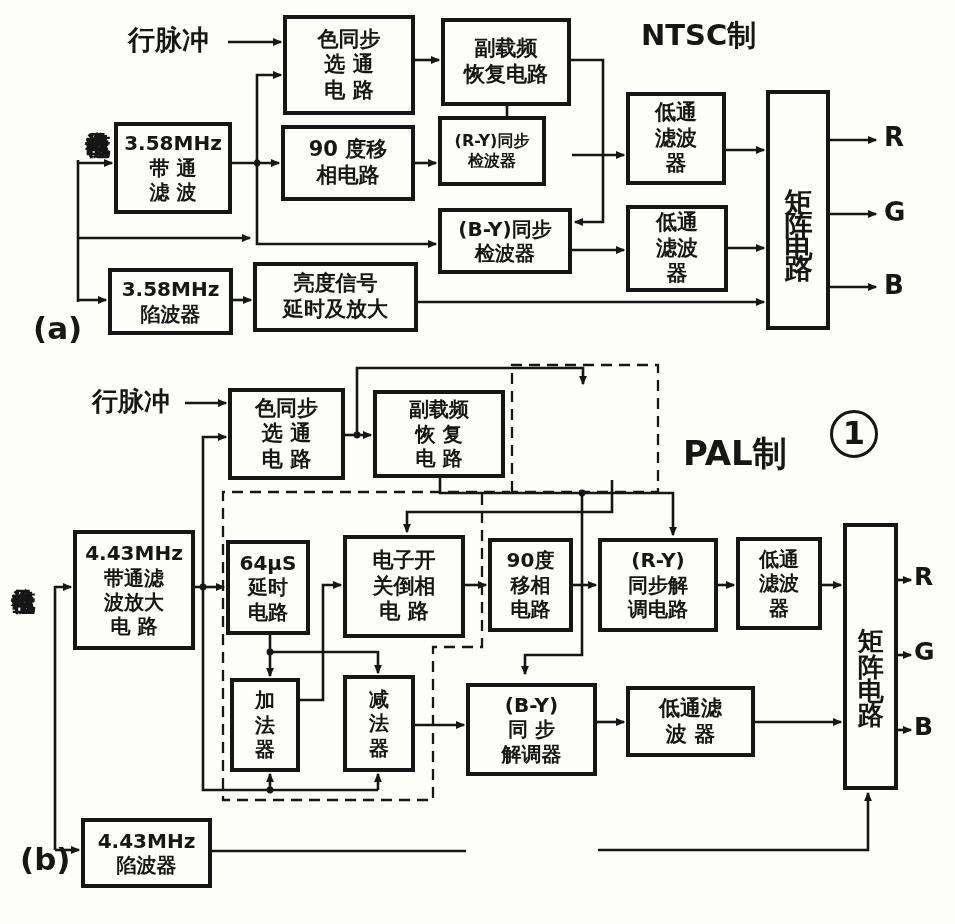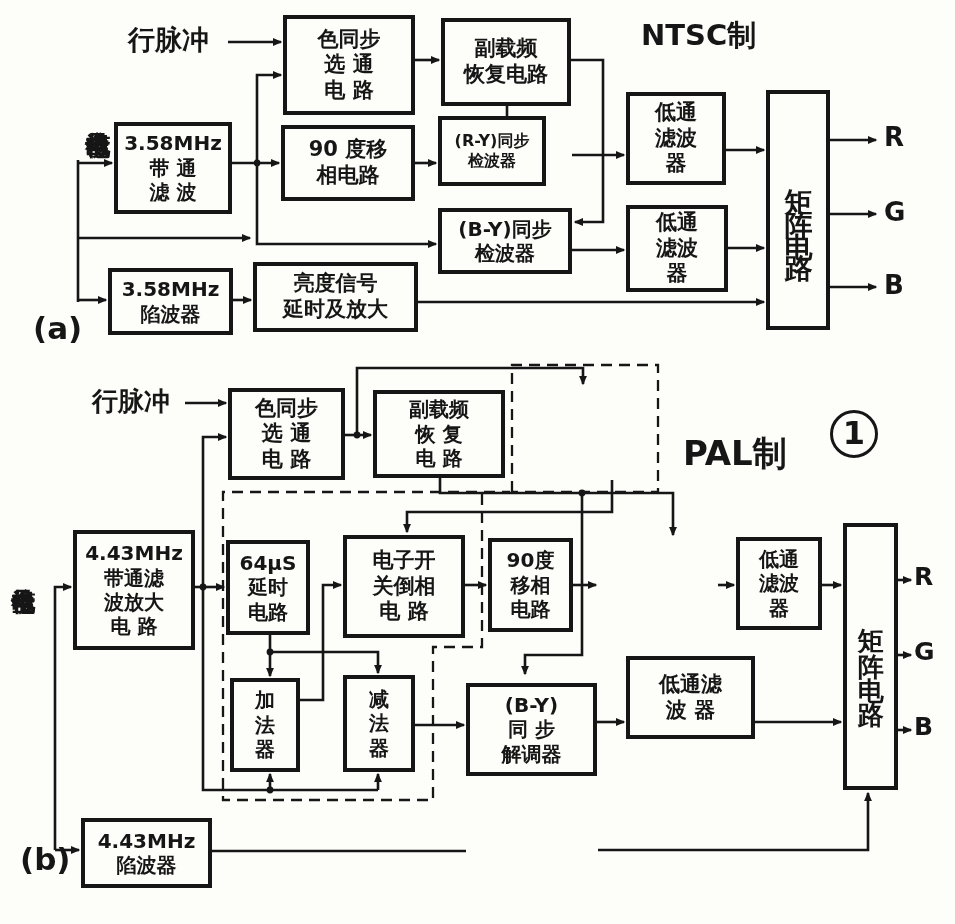--- a/index.html
+++ b/index.html
@@ -104,26 +104,27 @@
     <div class="lbl" style="left: 33px; top: 312px; font-size: 31px;"><span>(a)</span></div>
     <div class="lbl" style="left: 884px; top: 124px; font-size: 26px;"><span>R</span></div>
     <div class="lbl" style="left: 884px; top: 199px; font-size: 26px;"><span>G</span></div>
     <div class="lbl" style="left: 884px; top: 272px; font-size: 26px;"><span>B</span></div>
     <div class="blk" style="left: 228px; top: 388px; width: 117px; height: 92px;"><span>色同步</span><span>选 通</span><span>电 路</span></div>
     <div class="blk" style="left: 373px; top: 390px; width: 132px; height: 88px; font-size: 20px;"><span>副载频</span><span>恢 复</span><span>电 路</span></div>
     <div class="blk" style="left: 73px; top: 530px; width: 122px; height: 120px; font-size: 20px;"><span>4.43MHz</span><span>带通滤</span><span>波放大</span><span>电 路</span></div>
     <div class="blk" style="left: 226px; top: 540px; width: 84px; height: 95px; font-size: 20px;"><span>64μS</span><span>延时</span><span>电路</span></div>
     <div class="blk" style="left: 343px; top: 535px; width: 122px; height: 103px;"><span>电子开</span><span>关倒相</span><span>电 路</span></div>
     <div class="blk" style="left: 488px; top: 538px; width: 85px; height: 94px; font-size: 20px;"><span>90度</span><span>移相</span><span>电路</span></div>
+    <div class="blk" style="left: 598px; top: 538px; width: 120px; height: 94px; font-size: 20px;"><span>(R-Y)</span><span>同步解</span><span>调电路</span></div>
     <div class="blk" style="left: 736px; top: 537px; width: 86px; height: 93px; font-size: 20px;"><span>低通</span><span>滤波</span><span>器</span></div>
     <div class="blk vert" style="left: 843px; top: 523px; width: 55px; height: 267px; font-size: 26px; letter-spacing: 0.95em;"><span>矩阵电路</span></div>
     <div class="blk" style="left: 230px; top: 678px; width: 70px; height: 94px; font-size: 20px;"><span>加</span><span>法</span><span>器</span></div>
     <div class="blk" style="left: 343px; top: 675px; width: 72px; height: 97px; font-size: 20px;"><span>减</span><span>法</span><span>器</span></div>
     <div class="blk" style="left: 466px; top: 677px; width: 131px; height: 93px; font-size: 20px; margin-top: 6px;"><span>(B-Y)</span><span>同 步</span><span>解调器</span></div>
-    <div class="blk" style="left: 626px; top: 656px; width: 129px; height: 83px;"><span>低通滤</span><span>波 器</span></div>
+    <div class="blk" style="left: 626px; top: 686px; width: 129px; height: 71px;"><span>低通滤</span><span>波 器</span></div>
     <div class="blk" style="left: 81px; top: 818px; width: 131px; height: 70px; font-size: 20px;"><span>4.43MHz</span><span>陷波器</span></div>
     <div class="lbl" style="left: 92px; top: 388px; font-size: 26px;"><span>行脉冲</span></div>
     <div class="lbl" style="left: 683px; top: 436px; font-size: 34px;"><span>PAL制</span></div>
     <div class="lbl vert-lbl" style="left: 10px; top: 570px; font-size: 24px;"><span>全电视信号</span></div>
     <div class="lbl circ" style="left: 830px; top: 410px;"><span>1</span></div>
     <div class="lbl" style="left: 20px; top: 843px; font-size: 31px;"><span>(b)</span></div>
     <div class="lbl" style="left: 914px; top: 564px; font-size: 25px;"><span>R</span></div>
     <div class="lbl" style="left: 914px; top: 639px; font-size: 25px;"><span>G</span></div>
     <div class="lbl" style="left: 914px; top: 714px; font-size: 25px;"><span>B</span></div>
   </div>

